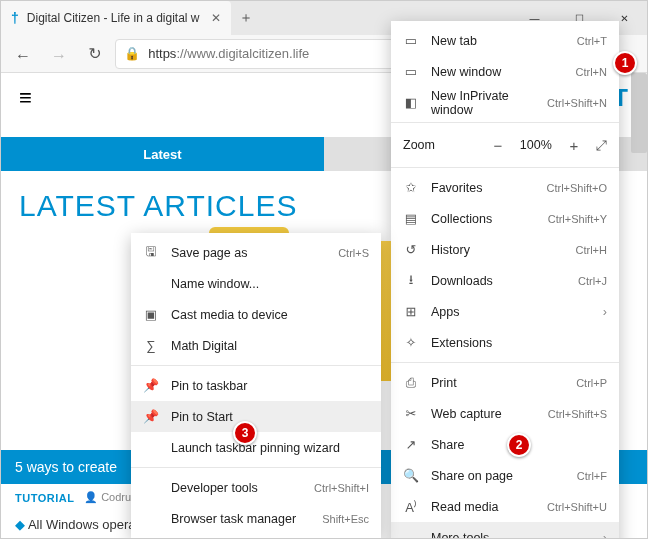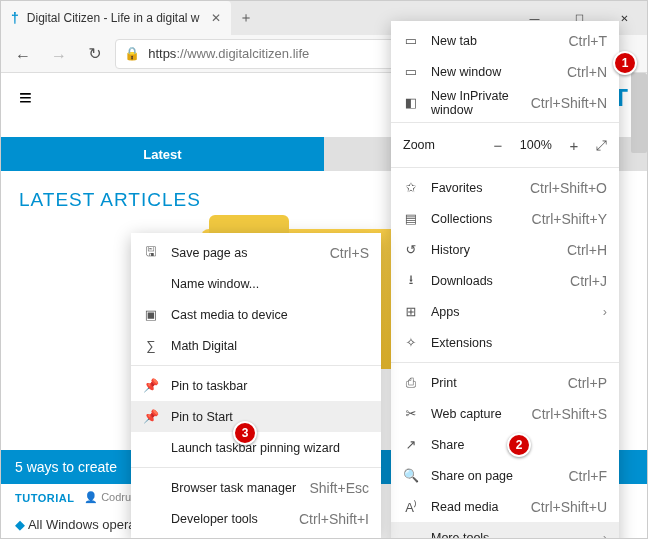--- a/index.html
+++ b/index.html
@@ -26,38 +26,38 @@
 
 
 .page { position: absolute; top: 72px; left: 0; right: 0; bottom: 0; background: #fff; overflow: hidden; }
 .hdr { height: 50px; display: flex; align-items: center; padding: 0 18px; }
 .hambg { font-size: 22px; color: #000; font-weight: bold; cursor: pointer; }
 .logo { margin-left: auto; font-size: 24px; font-weight: 800; letter-spacing: 1px; }
 .logo .dc-blue { color: #0090d0; }
 .tabsrow { display: flex; height: 34px; margin-top: 14px; }
 .tabsrow .t1 { flex: 1; background: #0090d0; color: #fff; display: flex; align-items: center; justify-content: center; font-size: 13px; font-weight: 600; }
 .tabsrow .t2 { flex: 1; background: #e0e0e0; }
-.section-title { color: #0090d0; font-size: 19px; font-weight: 300; padding: 18px; letter-spacing: 1px; }
+.section-title { color: #0090d0; font-size: 30px; font-weight: 300; padding: 18px; letter-spacing: 1px; }
 .folder { width: 200px; height: 140px; margin-left: 200px; background: linear-gradient(#fdd24a,#f5c430); border-radius: 8px; position: relative; }
 .folder::before { content:""; position:absolute; top:-14px; left:8px; width:80px; height:18px; background:#f0c840; border-radius:6px 6px 0 0; }
 .article-band { position: absolute; bottom: 54px; left: 0; right: 0; height: 34px; background: #0090d0; color: #fff; display: flex; align-items: center; padding: 0 14px; font-size: 14px; }
 .meta { position: absolute; bottom: 30px; left: 0; padding: 4px 14px; font-size: 11px; display: flex; gap: 10px; align-items: center; }
 .meta .tag { color: #0090d0; font-weight: 700; letter-spacing: 0.5px; }
 .meta .auth { color: #888; }
 .snip { position: absolute; bottom: 6px; left: 0; padding: 0 14px; font-size: 13px; color: #333; }
 .snip .arrow { color: #0090d0; }
 .scroll { position: absolute; top: 72px; right: 0; width: 16px; height: 80px; background: #ccc; border-radius: 2px; }
 
 
 .menu { position: absolute; top: 20px; right: 28px; width: 228px; background: #fff; box-shadow: 0 4px 16px rgba(0,0,0,.25); font-size: 12.5px; z-index: 10; padding: 4px 0; }
 .mi { display: flex; align-items: center; height: 31px; padding: 0 12px; gap: 12px; cursor: pointer; color: #222; }
 .mi:hover, .mi.hl { background: #eee; }
 .mi .ic { width: 16px; text-align: center; color: #555; font-size: 13px; }
 .mi .lbl { flex: 1; }
-.mi .sc { color: #777; font-size: 14px; }
+.mi .sc { color: #777; font-size: 11px; }
 .mi .chev { color: #888; }
 .sep { height: 1px; background: #e6e6e6; margin: 4px 0; }
 .zoomrow { display: flex; align-items: center; height: 36px; padding: 0 12px; gap: 11px; }
 .zoomrow .zl { flex:1; color:#222; }
 .zoomrow .zb { width: 22px; text-align: center; color: #555; cursor:pointer; font-size: 15px; }
 .zoomrow .zv { color: #222; }
 .zoomrow .fs { cursor:pointer; color: #555; font-size: 14px; }
 
 
 .submenu { position: absolute; bottom: 0; left: 130px; width: 250px; background: #fff; box-shadow: 0 4px 16px rgba(0,0,0,.25); font-size: 12.5px; z-index: 20; padding: 4px 0; }
@@ -227,25 +227,25 @@
       <span class="ic">📌</span>
       <span class="lbl">Pin to Start</span>
     </div>
   <div class="mi">
       <span class="ic"></span>
       <span class="lbl">Launch taskbar pinning wizard</span>
     </div>
   <div class="sep"></div>
   <div class="mi">
       <span class="ic"></span>
+      <span class="lbl">Developer tools</span>
+      <span class="sc">Ctrl+Shift+I</span>
+    </div>
+  <div class="mi">
+      <span class="ic"></span>
       <span class="lbl">Browser task manager</span>
       <span class="sc">Shift+Esc</span>
-    </div>
-  <div class="mi">
-      <span class="ic"></span>
-      <span class="lbl">Developer tools</span>
-      <span class="sc">Ctrl+Shift+I</span>
     </div>
 </div>
 
 <div class="callout" style="top:50px; right:10px;">1</div>
 <div class="callout" style="top:432px; right:116px;">2</div>
 <div class="callout" style="top:420px; left:232px;">3</div>
 
 </body></html>

